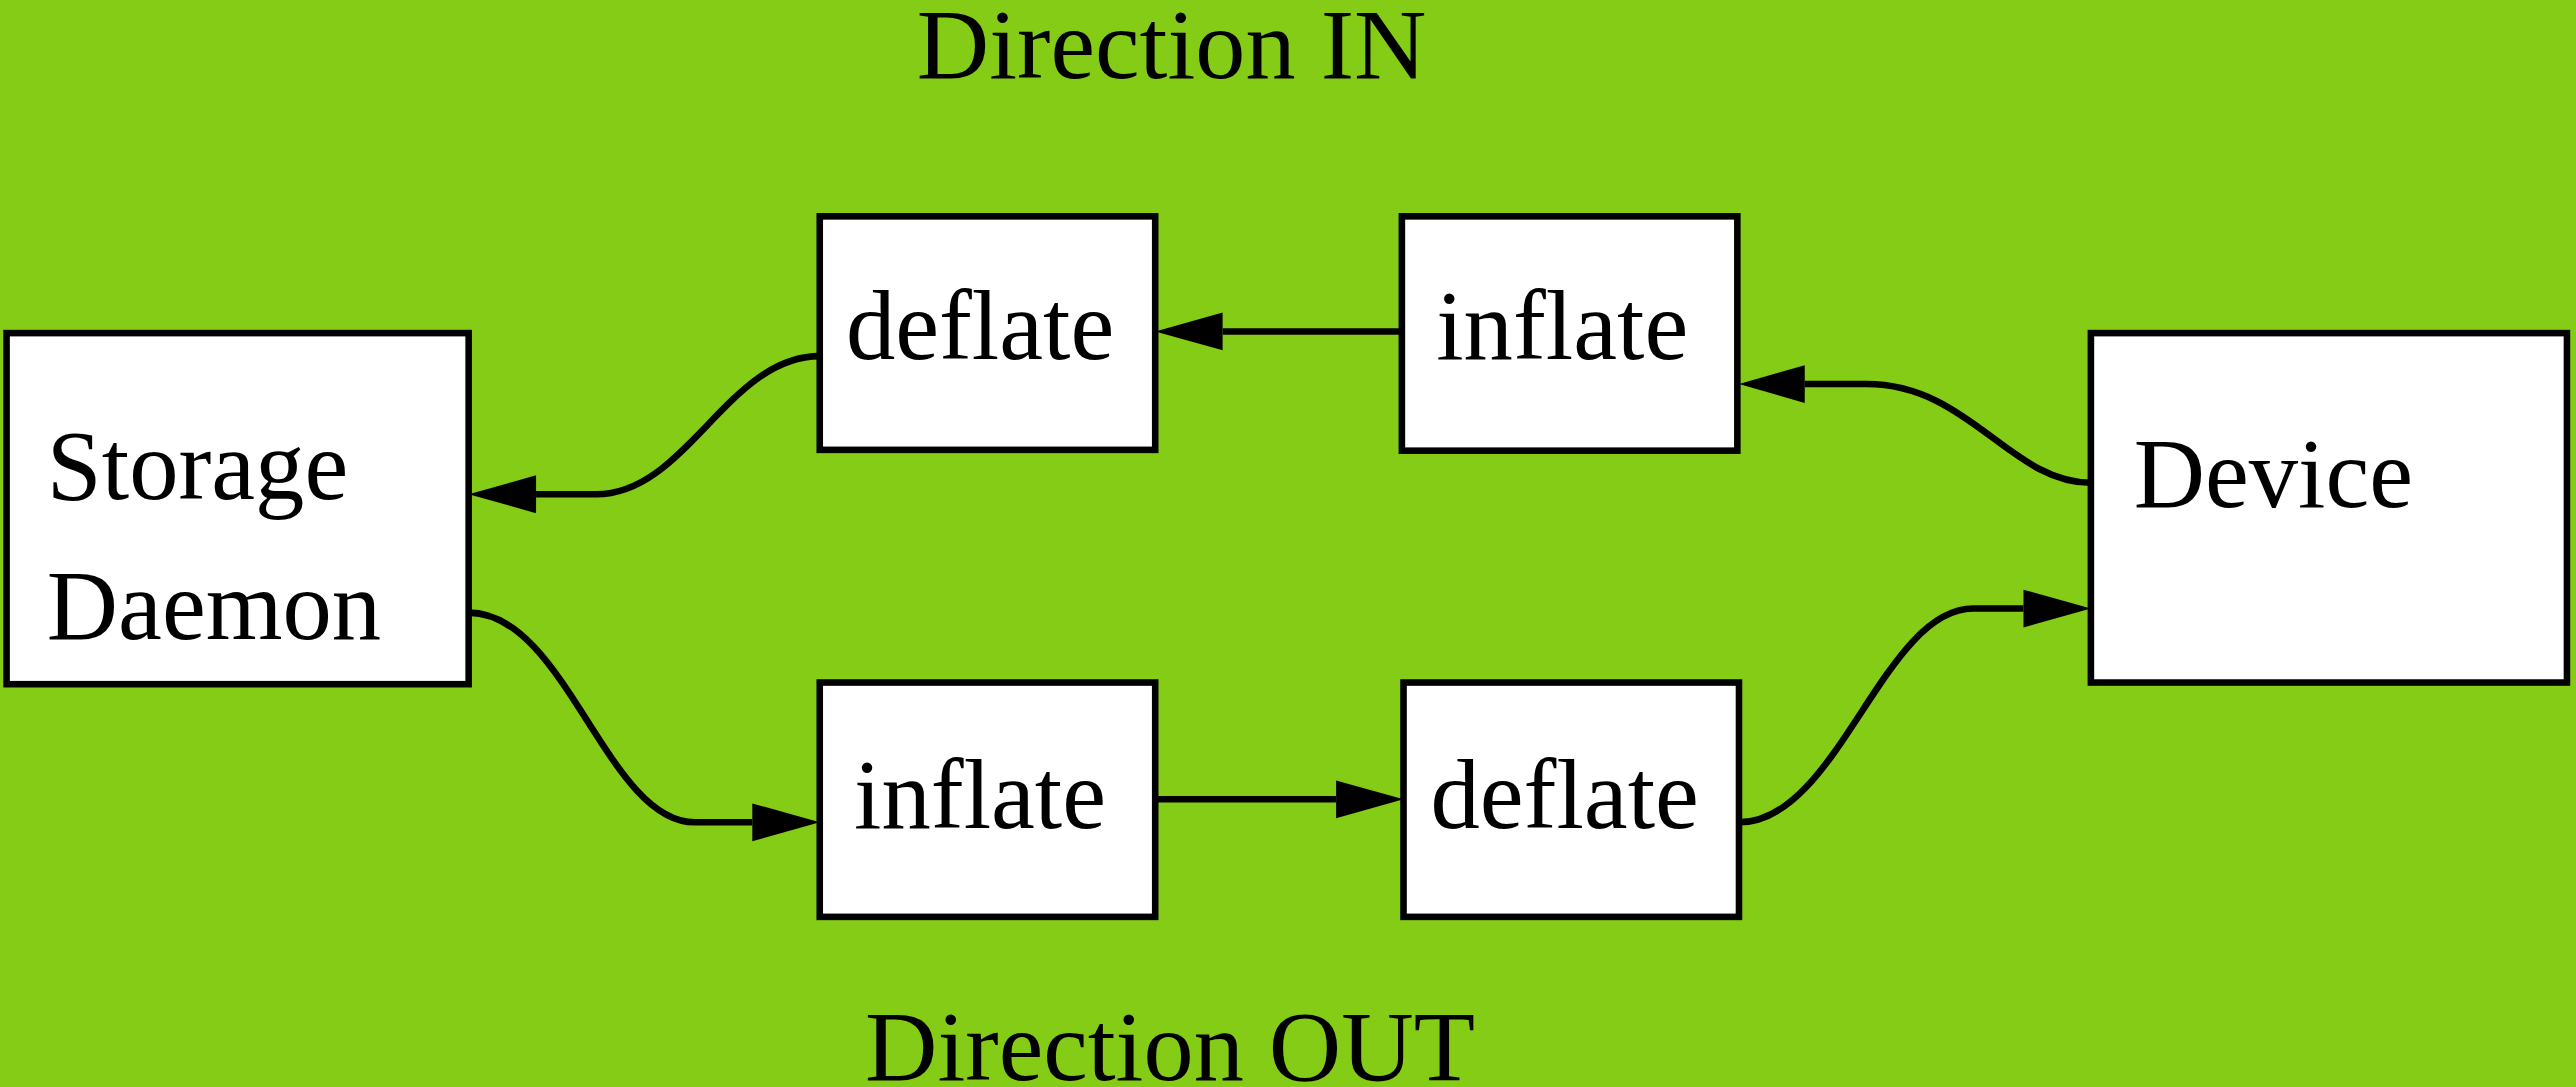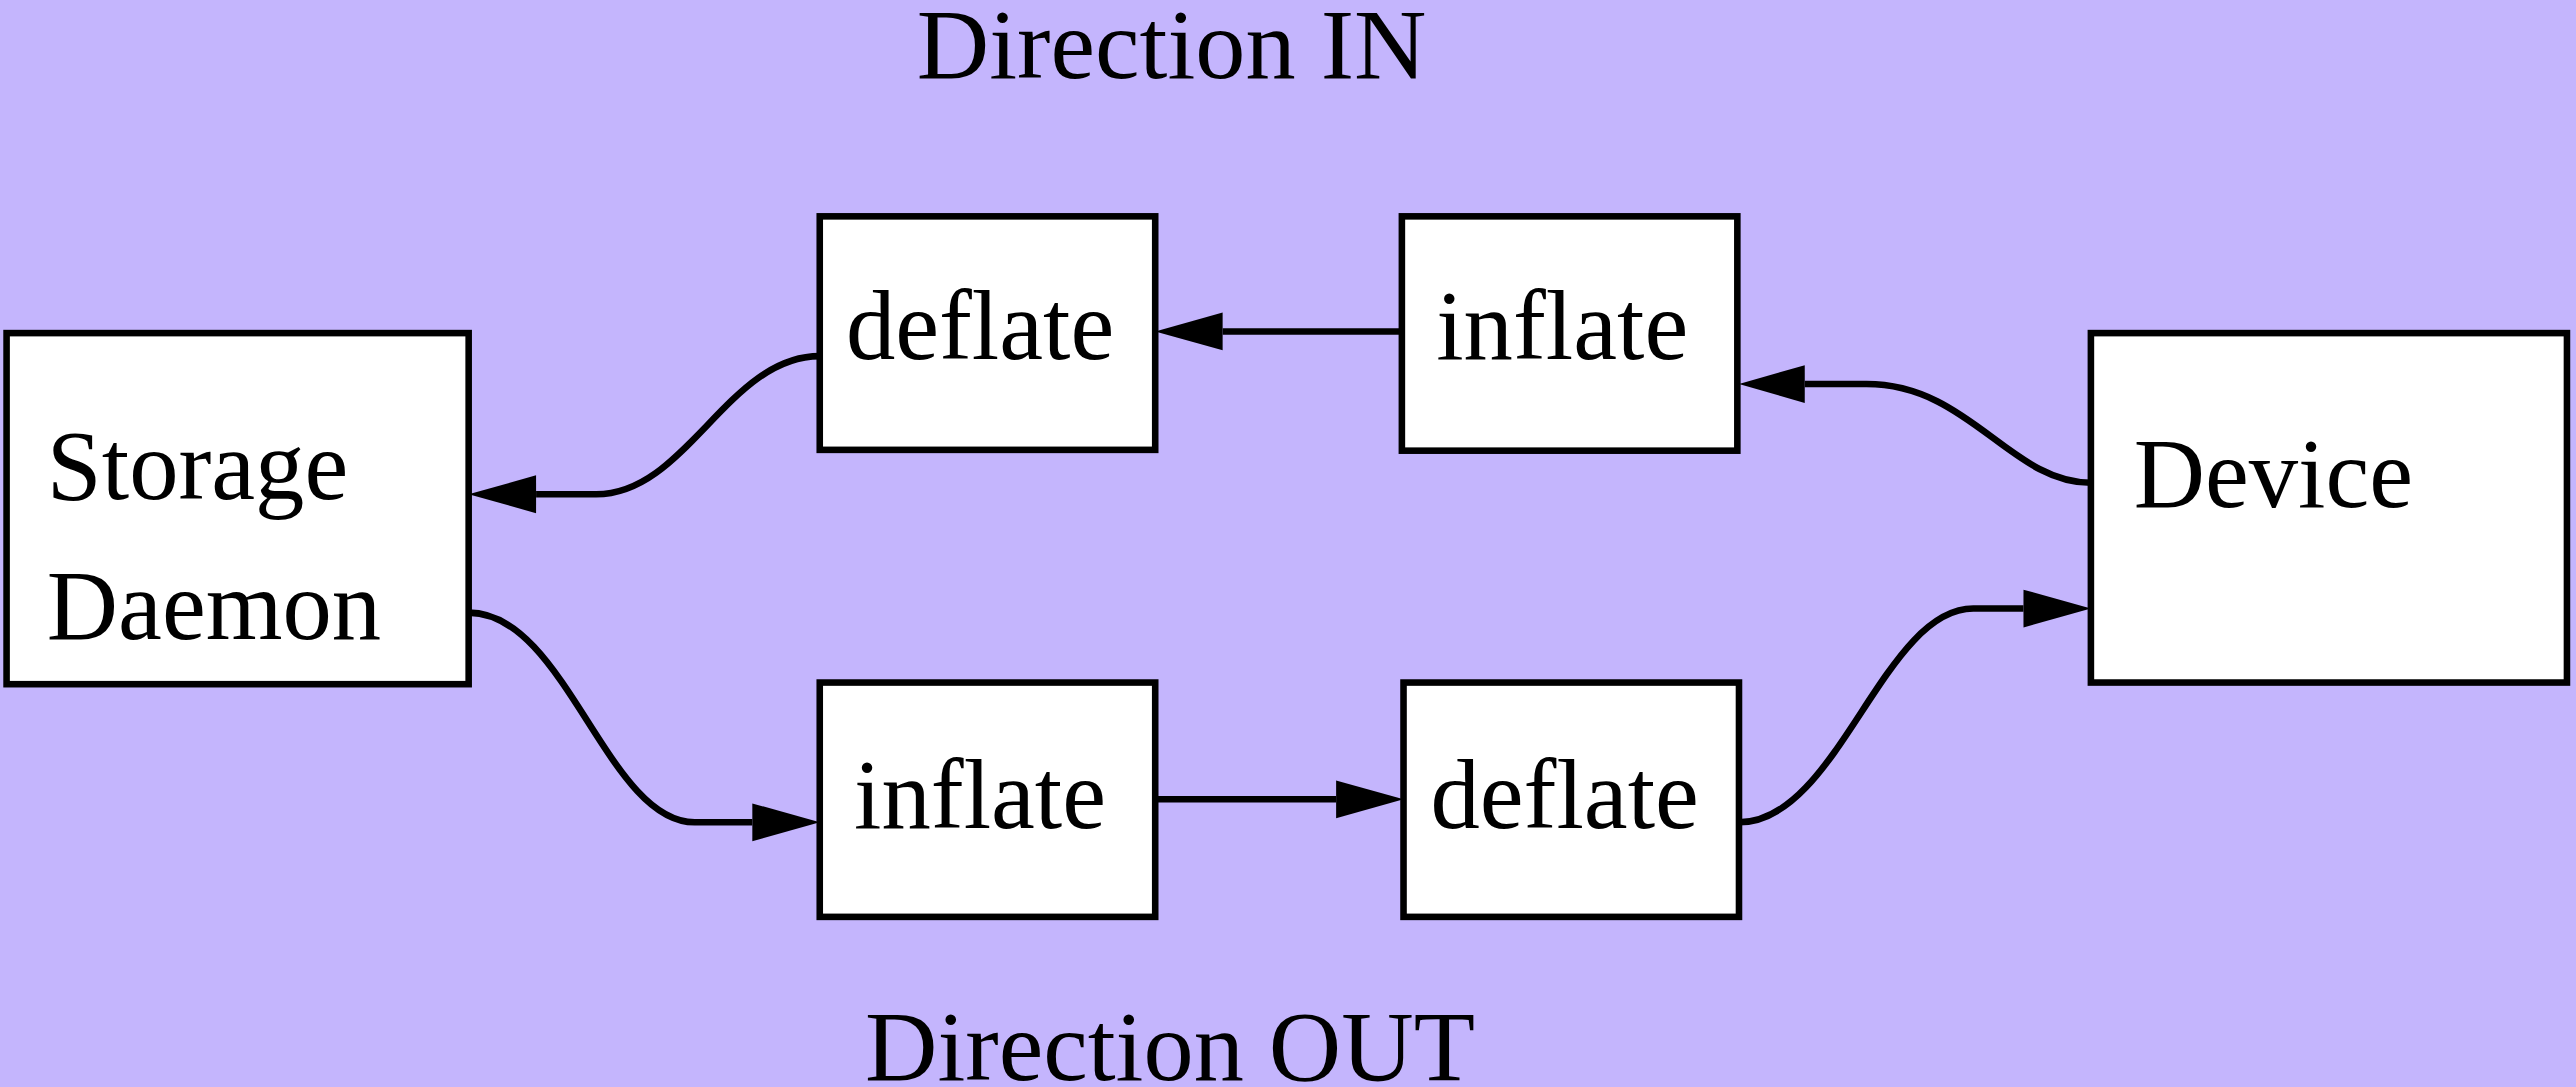--- a/index.html
+++ b/index.html
@@ -8,21 +8,21 @@
     background: #ffffff;
   }
   body {
     width: 2576px;
     height: 1088px;
     overflow: hidden;
   }
   .canvas-wrap {
     width: 2576px;
     height: 1088px;
-    background: #c4b5fd;
+    background: #84cc16;
   }
   svg {
     display: block;
     width: 100%;
     height: 100%;
   }
   .node-box {
     fill: #ffffff;
     stroke: #000000;
     stroke-width: 8;

